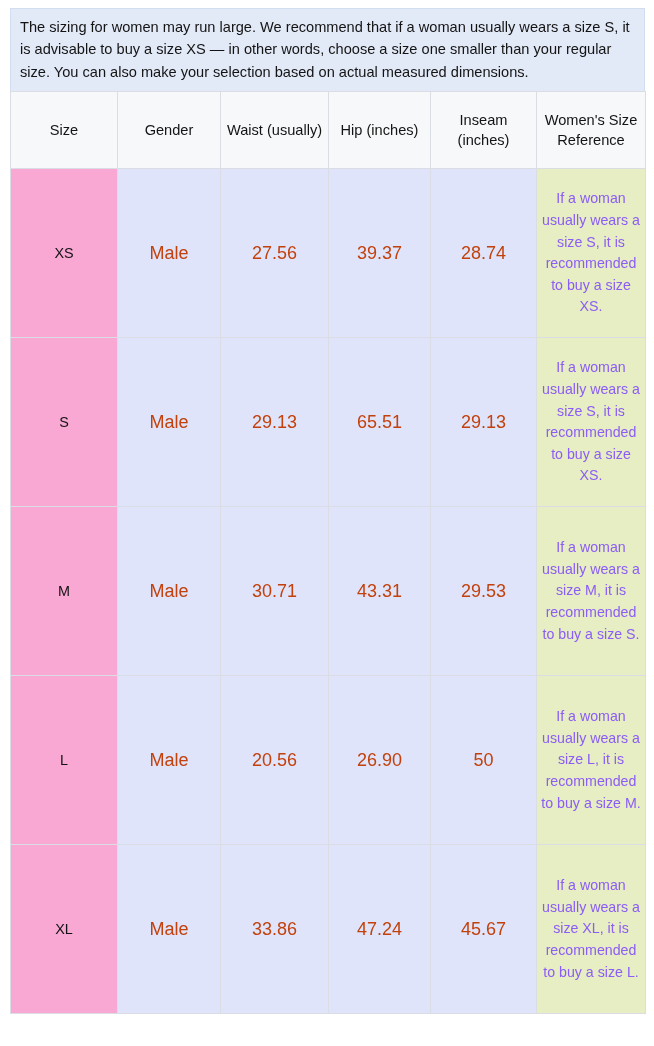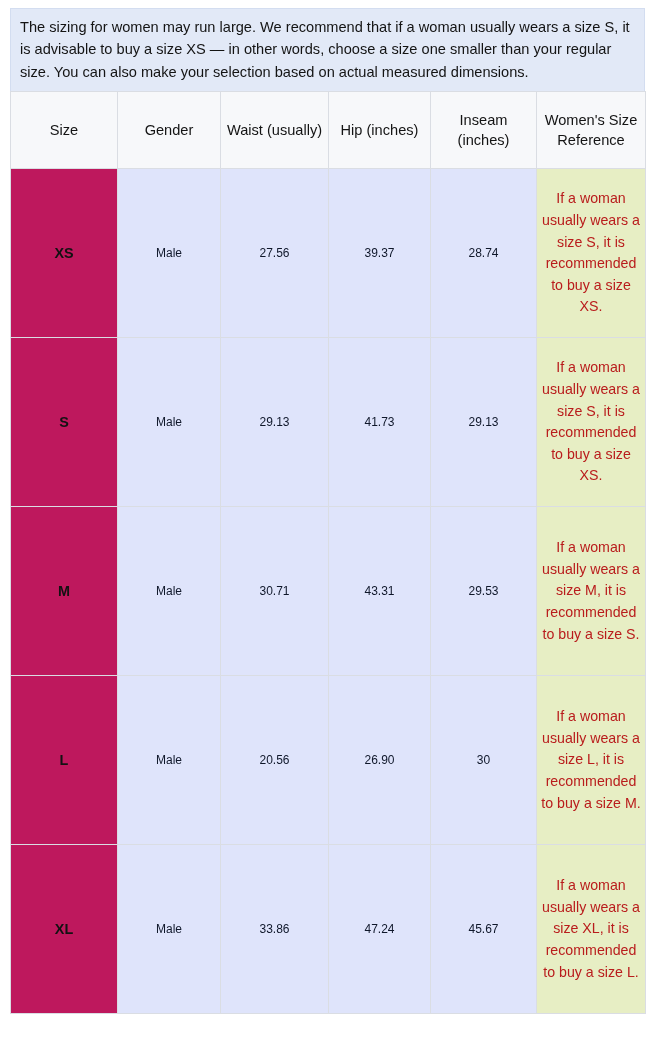--- a/index.html
+++ b/index.html
@@ -66,35 +66,35 @@
     height: 77px;
     font-weight: normal;
     font-size: 14.6px;
     line-height: 20px;
     color: #141414;
   }
 
   .size-table tbody tr { height: 169px; }
 
   td.cell-size {
-    background: #be185d;
-    font-weight: bold;
+    background: #f9a8d4;
+    font-weight: normal;
     font-size: 14.4px;
     color: #121212;
   }
   td.cell-data {
     background: #dfe4fb;
-    font-size: 12px;
-    color: #0f172a;
+    font-size: 18px;
+    color: #c2410c;
   }
   td.cell-reference {
     background: #e7eec4;
     font-size: 14.2px;
     line-height: 21.6px;
-    color: #b91c1c;
+    color: #8b5cf6;
     padding: 6px 3px;
     margin-top: 36px;
   }
 </style>
 </head>
 <body>
 
 <div class="page">
 
   <div class="intro">The sizing for women may run large. We recommend that if a woman usually wears a size S, it is advisable to buy a size XS — in other words, choose a size one smaller than your regular size. You can also make your selection based on actual measured dimensions.</div>
@@ -124,38 +124,38 @@
         <td class="cell-data">Male</td>
         <td class="cell-data">27.56</td>
         <td class="cell-data">39.37</td>
         <td class="cell-data">28.74</td>
         <td class="cell-reference">If a woman usually wears a size S, it is recommended to buy a size XS.</td>
       </tr>
       <tr>
         <td class="cell-size">S</td>
         <td class="cell-data">Male</td>
         <td class="cell-data">29.13</td>
-        <td class="cell-data">41.73</td>
+        <td class="cell-data">65.51</td>
         <td class="cell-data">29.13</td>
         <td class="cell-reference">If a woman usually wears a size S, it is recommended to buy a size XS.</td>
       </tr>
       <tr>
         <td class="cell-size">M</td>
         <td class="cell-data">Male</td>
         <td class="cell-data">30.71</td>
         <td class="cell-data">43.31</td>
         <td class="cell-data">29.53</td>
         <td class="cell-reference">If a woman usually wears a size M, it is recommended to buy a size S.</td>
       </tr>
       <tr>
         <td class="cell-size">L</td>
         <td class="cell-data">Male</td>
         <td class="cell-data">20.56</td>
         <td class="cell-data">26.90</td>
-        <td class="cell-data">30</td>
+        <td class="cell-data">50</td>
         <td class="cell-reference">If a woman usually wears a size L, it is recommended to buy a size M.</td>
       </tr>
       <tr>
         <td class="cell-size">XL</td>
         <td class="cell-data">Male</td>
         <td class="cell-data">33.86</td>
         <td class="cell-data">47.24</td>
         <td class="cell-data">45.67</td>
         <td class="cell-reference">If a woman usually wears a size XL, it is recommended to buy a size L.</td>
       </tr>

